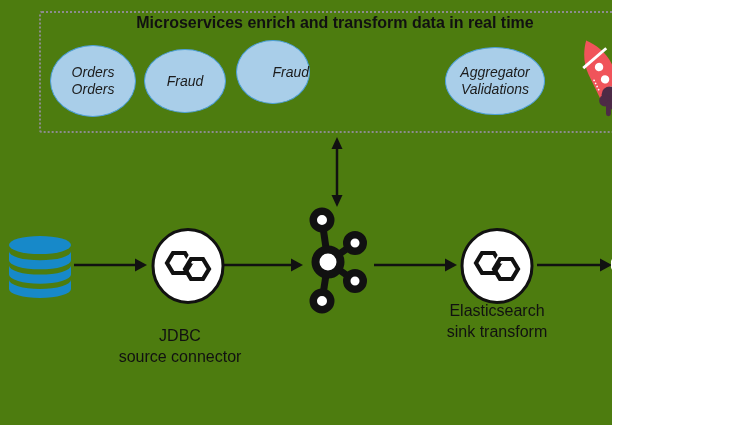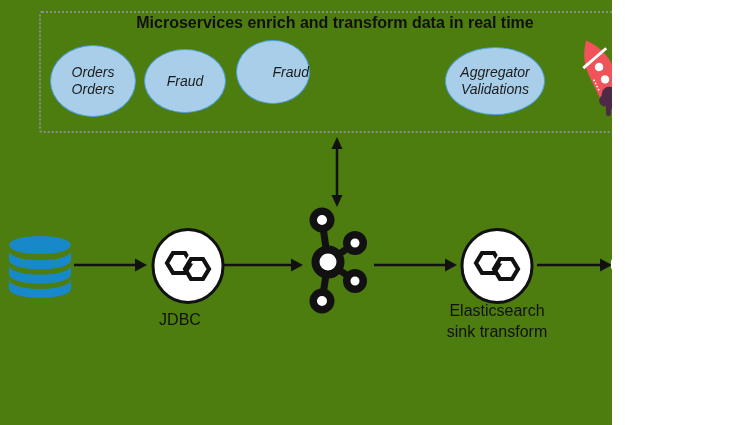--- a/index.html
+++ b/index.html
@@ -17,21 +17,21 @@
            display:flex;flex-direction:column;align-items:center;justify-content:center;
            font-style:italic;font-size:14px;line-height:17px;color:#1c1c1c;text-align:center;}
   .svc-orders{left:50px;top:45px;width:84px;height:70px;}
   .svc-email{left:144px;top:49px;width:80px;height:62px;}
   .svc-fraud{left:236px;top:40px;width:72px;height:62px;align-items:flex-end;}
   .svc-inventory{left:328px;top:49px;width:92px;height:62px;}
   .svc-validations{left:445px;top:47px;width:98px;height:66px;}
 
   .abs{position:absolute;}
   .lbl{position:absolute;width:186px;text-align:center;font-size:16px;line-height:21px;color:#111;}
-  .lbl-jdbc{left:87px;top:309px;}
+  .lbl-jdbc{left:87px;top:325px;}
   .lbl-es{left:404px;top:300px;}
 
   .stroke-line{stroke:var(--c-line-black,#111);stroke-width:2.5;fill:none;}
   .head{fill:var(--c-line-black,#111);stroke:none;}
 </style>
 </head>
 <body>
 
 <div class="canvas">
 
@@ -118,20 +118,21 @@
     <ellipse cx="37" cy="38" rx="35" ry="36.5" fill="#ffffff" stroke="#111" stroke-width="3"></ellipse>
     <g transform="translate(14,23)" fill="none" stroke-linejoin="miter">
       <polygon points="2,12 8,2 20,2 26,12 20,22 8,22" stroke="#111" stroke-width="4.2"></polygon>
       <polygon points="20,18 26,8 38,8 44,18 38,28 26,28" stroke="#ffffff" stroke-width="8"></polygon>
       <polygon points="20,18 26,8 38,8 44,18 38,28 26,28" stroke="#111" stroke-width="4.2"></polygon>
       <polyline points="26,12 20,22 8,22" stroke="#111" stroke-width="4.2"></polyline>
     </g>
   </svg>
   <div class="lbl lbl-jdbc">
     <div>JDBC</div>
+    <div>source connector</div>
   </div>
 
   <svg class="abs" style="left:307px;top:207px;" width="60" height="108" viewBox="0 0 60 108">
     <g stroke="#111" stroke-width="7">
       <line x1="15" y1="13" x2="21" y2="55"></line>
       <line x1="21" y1="55" x2="15" y2="94"></line>
       <line x1="21" y1="55" x2="48" y2="36"></line>
       <line x1="21" y1="55" x2="48" y2="74"></line>
     </g>
     <circle cx="21" cy="55" r="12.5" fill="#ffffff" stroke="#111" stroke-width="8"></circle>

